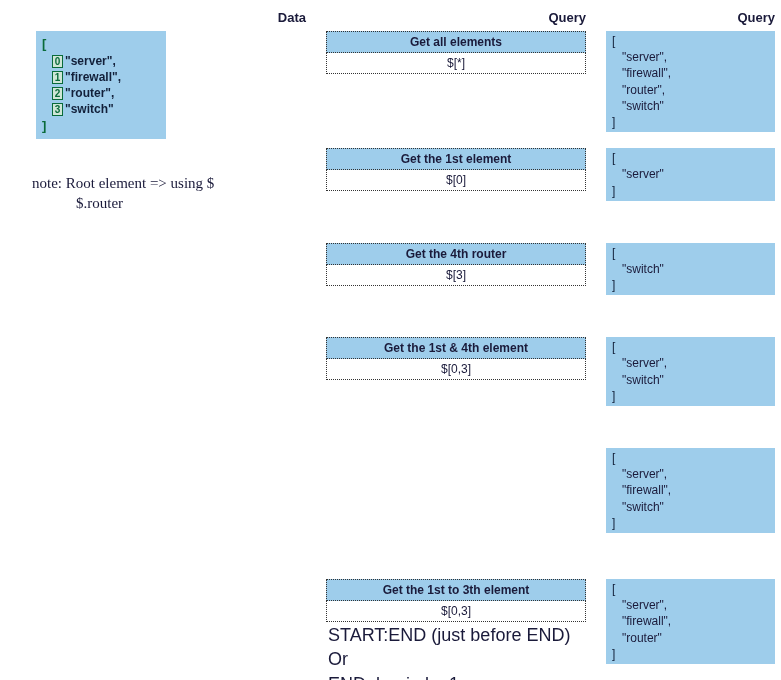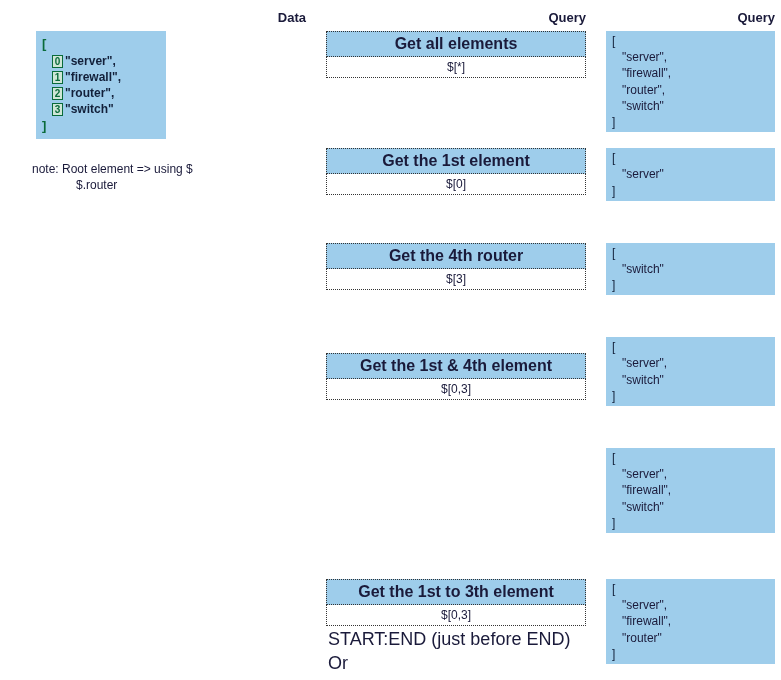--- a/index.html
+++ b/index.html
@@ -45,33 +45,34 @@
     margin-right: 2px;
     border: 1px solid #0a6b3a;
     color: #0a6b3a;
     font-size: 10px;
     text-align: center;
     line-height: 11px;
     background: #cfe6d6;
   }
   .data-item { font-weight: bold; padding-left: 10px; }
   .note {
-    margin: 22px 0 0 26px;
-    font-size: 12px;
+    margin: 34px 0 0 26px;
+    font-size: 15px;
     line-height: 1.35;
+    font-family: Liberation Serif, serif;
   }
   .note .line2 { padding-left: 44px; }
   .query-block, .result-block { margin-bottom: 6px; }
   .query-title {
     background: #9ecdeb;
     border: 1px dotted #333;
     text-align: center;
     font-weight: bold;
     padding: 3px 4px;
-    font-size: 16px;
+    font-size: 12px;
   }
   .query-expr {
     border: 1px dotted #333;
     border-top: none;
     text-align: center;
     padding: 3px 4px;
     font-size: 12px;
     background: #fff;
   }
   .query-notes { font-size: 18px; margin: 2px 0 2px 2px; line-height: 1.25; }
@@ -145,21 +146,21 @@
     </div>
     <div class="result-block" style="grid-area: 6 / 3;">
       <div class="result-box">
         <div class="rbracket">[</div>
         <div class="ritem">"switch"</div>
         <div class="rbracket">]</div>
       </div>
     </div>
     <div class="q-slot" style="grid-area: 7 / 2; height: 36px;"></div>
     <div class="q-slot" style="grid-area: 7 / 3; height: 36px;"></div>
-    <div class="query-block" style="grid-area: 8 / 2; margin-top: 16px;">
+    <div class="query-block" style="grid-area: 8 / 2;">
       <div class="query-title">Get the 1st &amp; 4th element</div>
       <div class="query-expr">$[0,3]</div>
     </div>
     <div class="result-block" style="grid-area: 8 / 3;">
       <div class="result-box">
         <div class="rbracket">[</div>
         <div class="ritem">"server",</div>
         <div class="ritem">"switch"</div>
         <div class="rbracket">]</div>
       </div>

